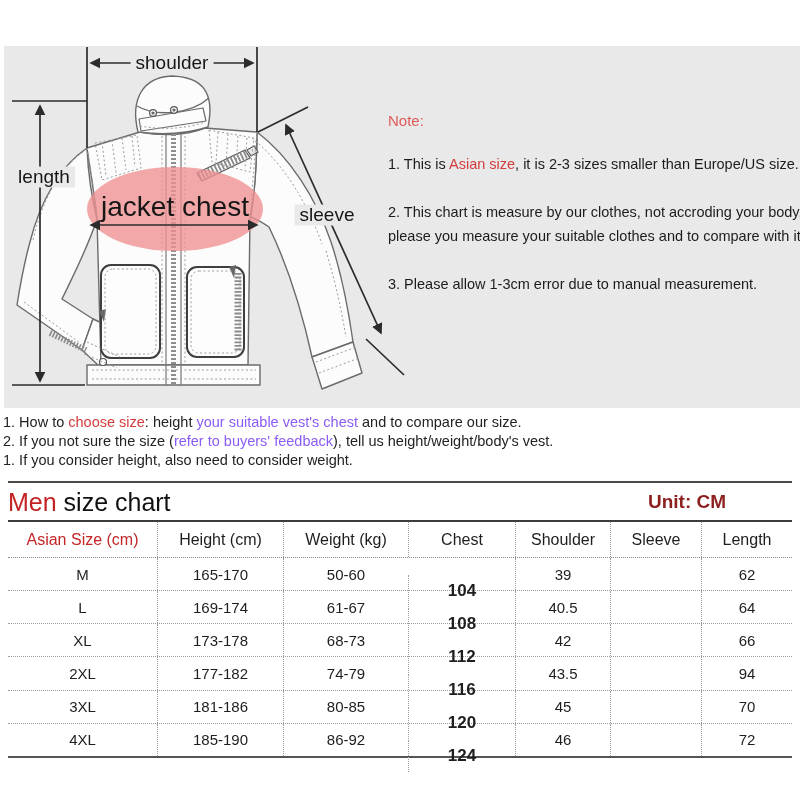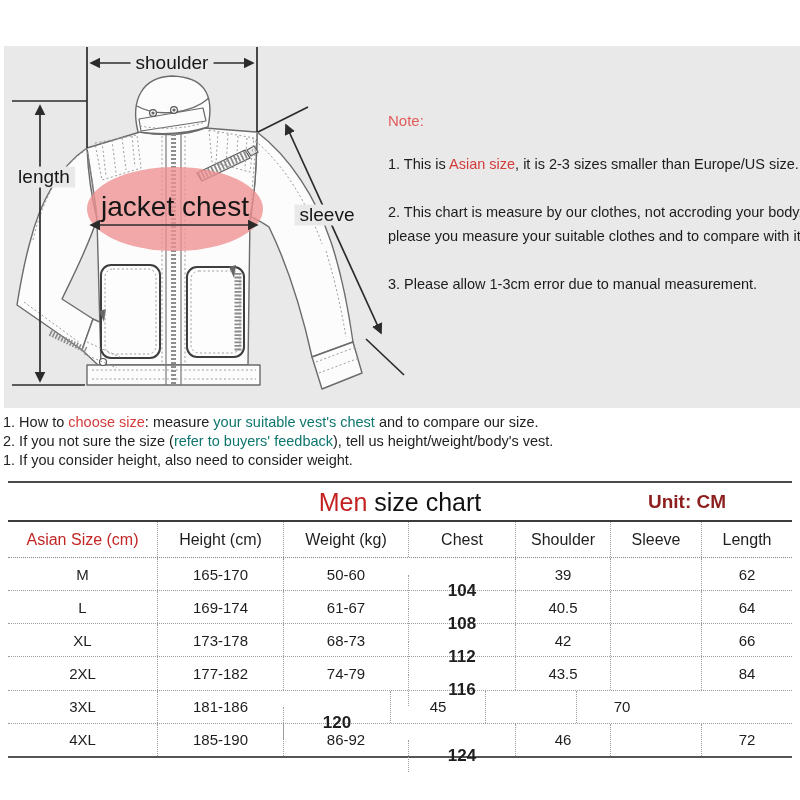--- a/index.html
+++ b/index.html
@@ -6,26 +6,26 @@
   .page{position:relative;width:800px;height:800px;background:#ffffff;overflow:hidden;
         font-family:"Liberation Sans","DejaVu Sans",sans-serif;color:#1e1e1e;}
   
   .panel-svg{position:absolute;left:0;top:46px;width:800px;height:362px;display:block;}
   .dlabel{position:absolute;transform:translate(-50%,-50%);background:#e9e9e9;
           font-size:19px;color:#161616;padding:0 5px;white-space:nowrap;line-height:1.1;}
   .dlabel.nobg{background:transparent;font-size:28px;}
   .note-h{position:absolute;left:388px;top:112px;font-size:15px;color:#e25b5b;}
   .n-item{position:absolute;left:388px;white-space:nowrap;font-size:14.5px;color:#1c1c1c;}
   .red{color:#d43b3b;}
-  .rose{color:#0f766e;}
+  .rose{color:#8b5cf6;}
   
   .instr{position:absolute;left:3px;font-size:14.5px;color:#222;white-space:nowrap;}
   
   .tband{position:absolute;left:8px;top:481px;width:784px;height:39px;border-top:2px solid #4a4a4a;}
-  .t-title{position:absolute;left:0;top:5px;width:784px;text-align:center;font-size:25px;color:#111;}
+  .t-title{position:absolute;left:0;top:5px;width:784px;text-align:left;font-size:25px;color:#111;}
   .t-title .red{color:#c42222;}
   .t-unit{position:absolute;left:640px;top:8px;font-size:19px;font-weight:bold;color:#8d1f1f;}
   .size-table{position:absolute;left:8px;top:520px;width:784px;border-top:2px solid #3c3c3c;
               border-bottom:2px solid #555;box-sizing:border-box;}
   .trow{display:flex;align-items:center;}
   .trow.head{height:35px;border-bottom:1px dotted #8a8a8a;font-size:16px;}
   .trow.body{height:32.16px;border-bottom:1px dotted #9c9c9c;font-size:15px;}
   .trow.body:last-child{border-bottom:none;}
   .cell{text-align:center;box-sizing:border-box;}
   .cell+.cell{border-left:1px dotted #9c9c9c;height:100%;display:flex;align-items:center;justify-content:center;}
@@ -145,21 +145,21 @@
   <span class="dlabel" style="left:44px;top:177px;">length</span>
   <span class="dlabel nobg" style="left:175px;top:207px;">jacket chest</span>
   <span class="dlabel" style="left:327px;top:215px;">sleeve</span>
 
   <div class="note-h">Note:</div>
   <div class="n-item" style="top:156px;"><span>1. This is </span><span class="red">Asian size</span><span>, it is 2-3 sizes smaller than Europe/US size.</span></div>
   <div class="n-item" style="top:204px;">2. This chart is measure by our clothes, not accroding your body,</div>
   <div class="n-item" style="top:228px;">please you measure your suitable clothes and to compare with it.</div>
   <div class="n-item" style="top:276px;text-align:center;">3. Please allow 1-3cm error due to manual measurement.</div>
 
-  <div class="instr" style="top:414px;"><span>1. How to </span><span class="red">choose size</span><span>: measure </span><span class="rose">your suitable vest's chest</span><span> and to compare our size.</span></div>
+  <div class="instr" style="top:414px;"><span>1. How to </span><span class="red">choose size</span><span>: height </span><span class="rose">your suitable vest's chest</span><span> and to compare our size.</span></div>
   <div class="instr" style="top:433px;"><span>2. If you not sure the size (</span><span class="rose">refer to buyers' feedback</span><span>), tell us height/weight/body's vest.</span></div>
   <div class="instr" style="top:452px;">1. If you consider height, also need to consider weight.</div>
 
   <div class="tband">
     <div class="t-title"><span class="red">Men</span><span> size chart</span></div>
     <div class="t-unit">Unit: CM</div>
   </div>
 
   <div class="size-table">
     <div class="trow head">
@@ -198,25 +198,26 @@
       <div class="cell c5"></div>
       <div class="cell c6">66</div>
     </div>
     <div class="trow body">
       <div class="cell c0">2XL</div>
       <div class="cell c1">177-182</div>
       <div class="cell c2">74-79</div>
       <div class="cell c3 chestv">116</div>
       <div class="cell c4">43.5</div>
       <div class="cell c5"></div>
-      <div class="cell c6">84</div>
+      <div class="cell c6">94</div>
     </div>
     <div class="trow body">
       <div class="cell c0">3XL</div>
       <div class="cell c1">181-186</div>
+      <div class="cell c2">80-85</div>
       <div class="cell c3 chestv">120</div>
       <div class="cell c4">45</div>
       <div class="cell c5"></div>
       <div class="cell c6">70</div>
     </div>
     <div class="trow body">
       <div class="cell c0">4XL</div>
       <div class="cell c1">185-190</div>
       <div class="cell c2">86-92</div>
       <div class="cell c3 chestv">124</div>

